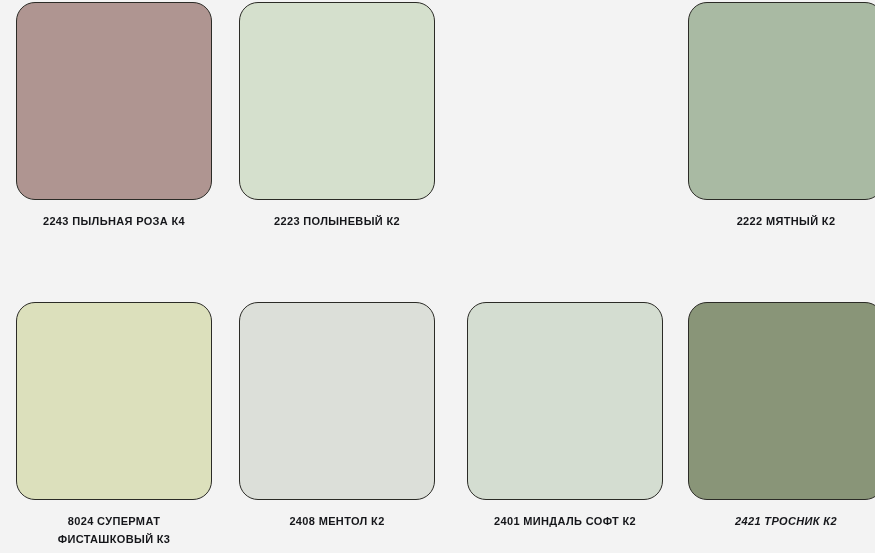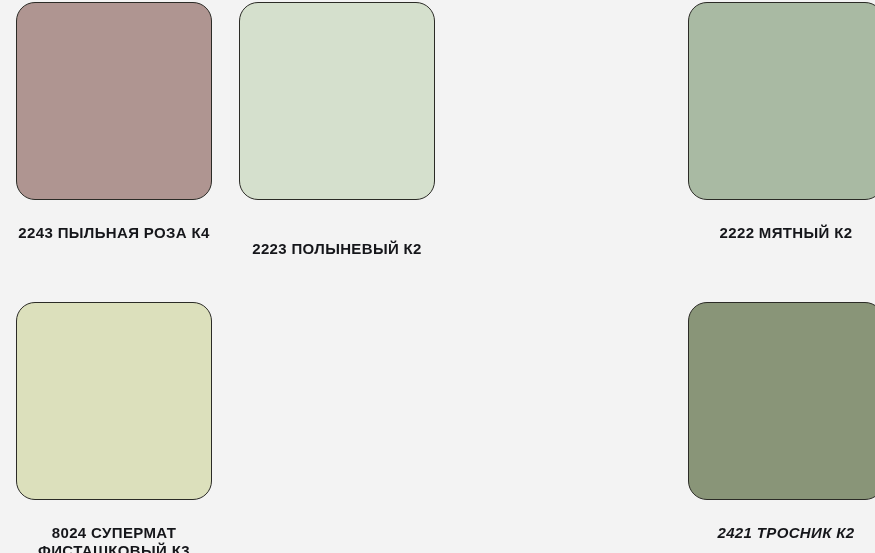--- a/index.html
+++ b/index.html
@@ -31,34 +31,34 @@
 
   .swatch-chip {
     width: 196px;
     height: 198px;
     border-radius: 19px;
     border: 1px solid #2b2b26;
     box-sizing: border-box;
   }
 
   .swatch-label {
-    margin-top: 24px;
-    font-size: 15px;
+    margin-top: 12px;
+    font-size: 11px;
     font-weight: 600;
     letter-spacing: 0.35px;
     color: #15161a;
     text-align: center;
     line-height: 18px;
     white-space: pre-line;
     text-transform: uppercase;
   }
 
   
   .col-0 { left: 4px; }
-  .col-1 { left: 227px; gap: 16px; }
+  .col-1 { left: 227px; }
   .col-2 { left: 455px; }
   .col-3 { left: 676px; }
 
   
   .row-0 { top: 2px; }
   .row-1 { top: 302px; }
 </style>
 </head>
 <body style="background: rgb(243, 243, 243);">
 
@@ -73,17 +73,25 @@
     </div>
     <div class="swatch-cell col-3 row-0">
       <div class="swatch-chip" style="background: rgb(169, 186, 163); border-color: rgb(43, 43, 38);"></div>
       <div class="swatch-label" style="color: rgb(21, 22, 26);">2222 МЯТНЫЙ К2</div>
     </div>
     <div class="swatch-cell col-0 row-1">
       <div class="swatch-chip" style="background: rgb(220, 224, 188); border-color: rgb(43, 43, 38);"></div>
       <div class="swatch-label" style="color: rgb(21, 22, 26);">8024 СУПЕРМАТ
 ФИСТАШКОВЫЙ К3</div>
     </div>
+    <div class="swatch-cell col-1 row-1">
+      <div class="swatch-chip" style="background: rgb(220, 223, 217); border-color: rgb(43, 43, 38);"></div>
+      <div class="swatch-label" style="color: rgb(21, 22, 26);">2408 МЕНТОЛ К2</div>
+    </div>
+    <div class="swatch-cell col-2 row-1">
+      <div class="swatch-chip" style="background: rgb(212, 221, 209); border-color: rgb(43, 43, 38);"></div>
+      <div class="swatch-label" style="color: rgb(21, 22, 26);">2401 МИНДАЛЬ СОФТ К2</div>
+    </div>
     <div class="swatch-cell col-3 row-1">
       <div class="swatch-chip" style="background: rgb(137, 149, 120); border-color: rgb(43, 43, 38);"></div>
       <div class="swatch-label" style="color: rgb(21, 22, 26); font-style: italic;">2421 ТРОСНИК К2</div>
     </div>
   </div>
 
 </body></html>

